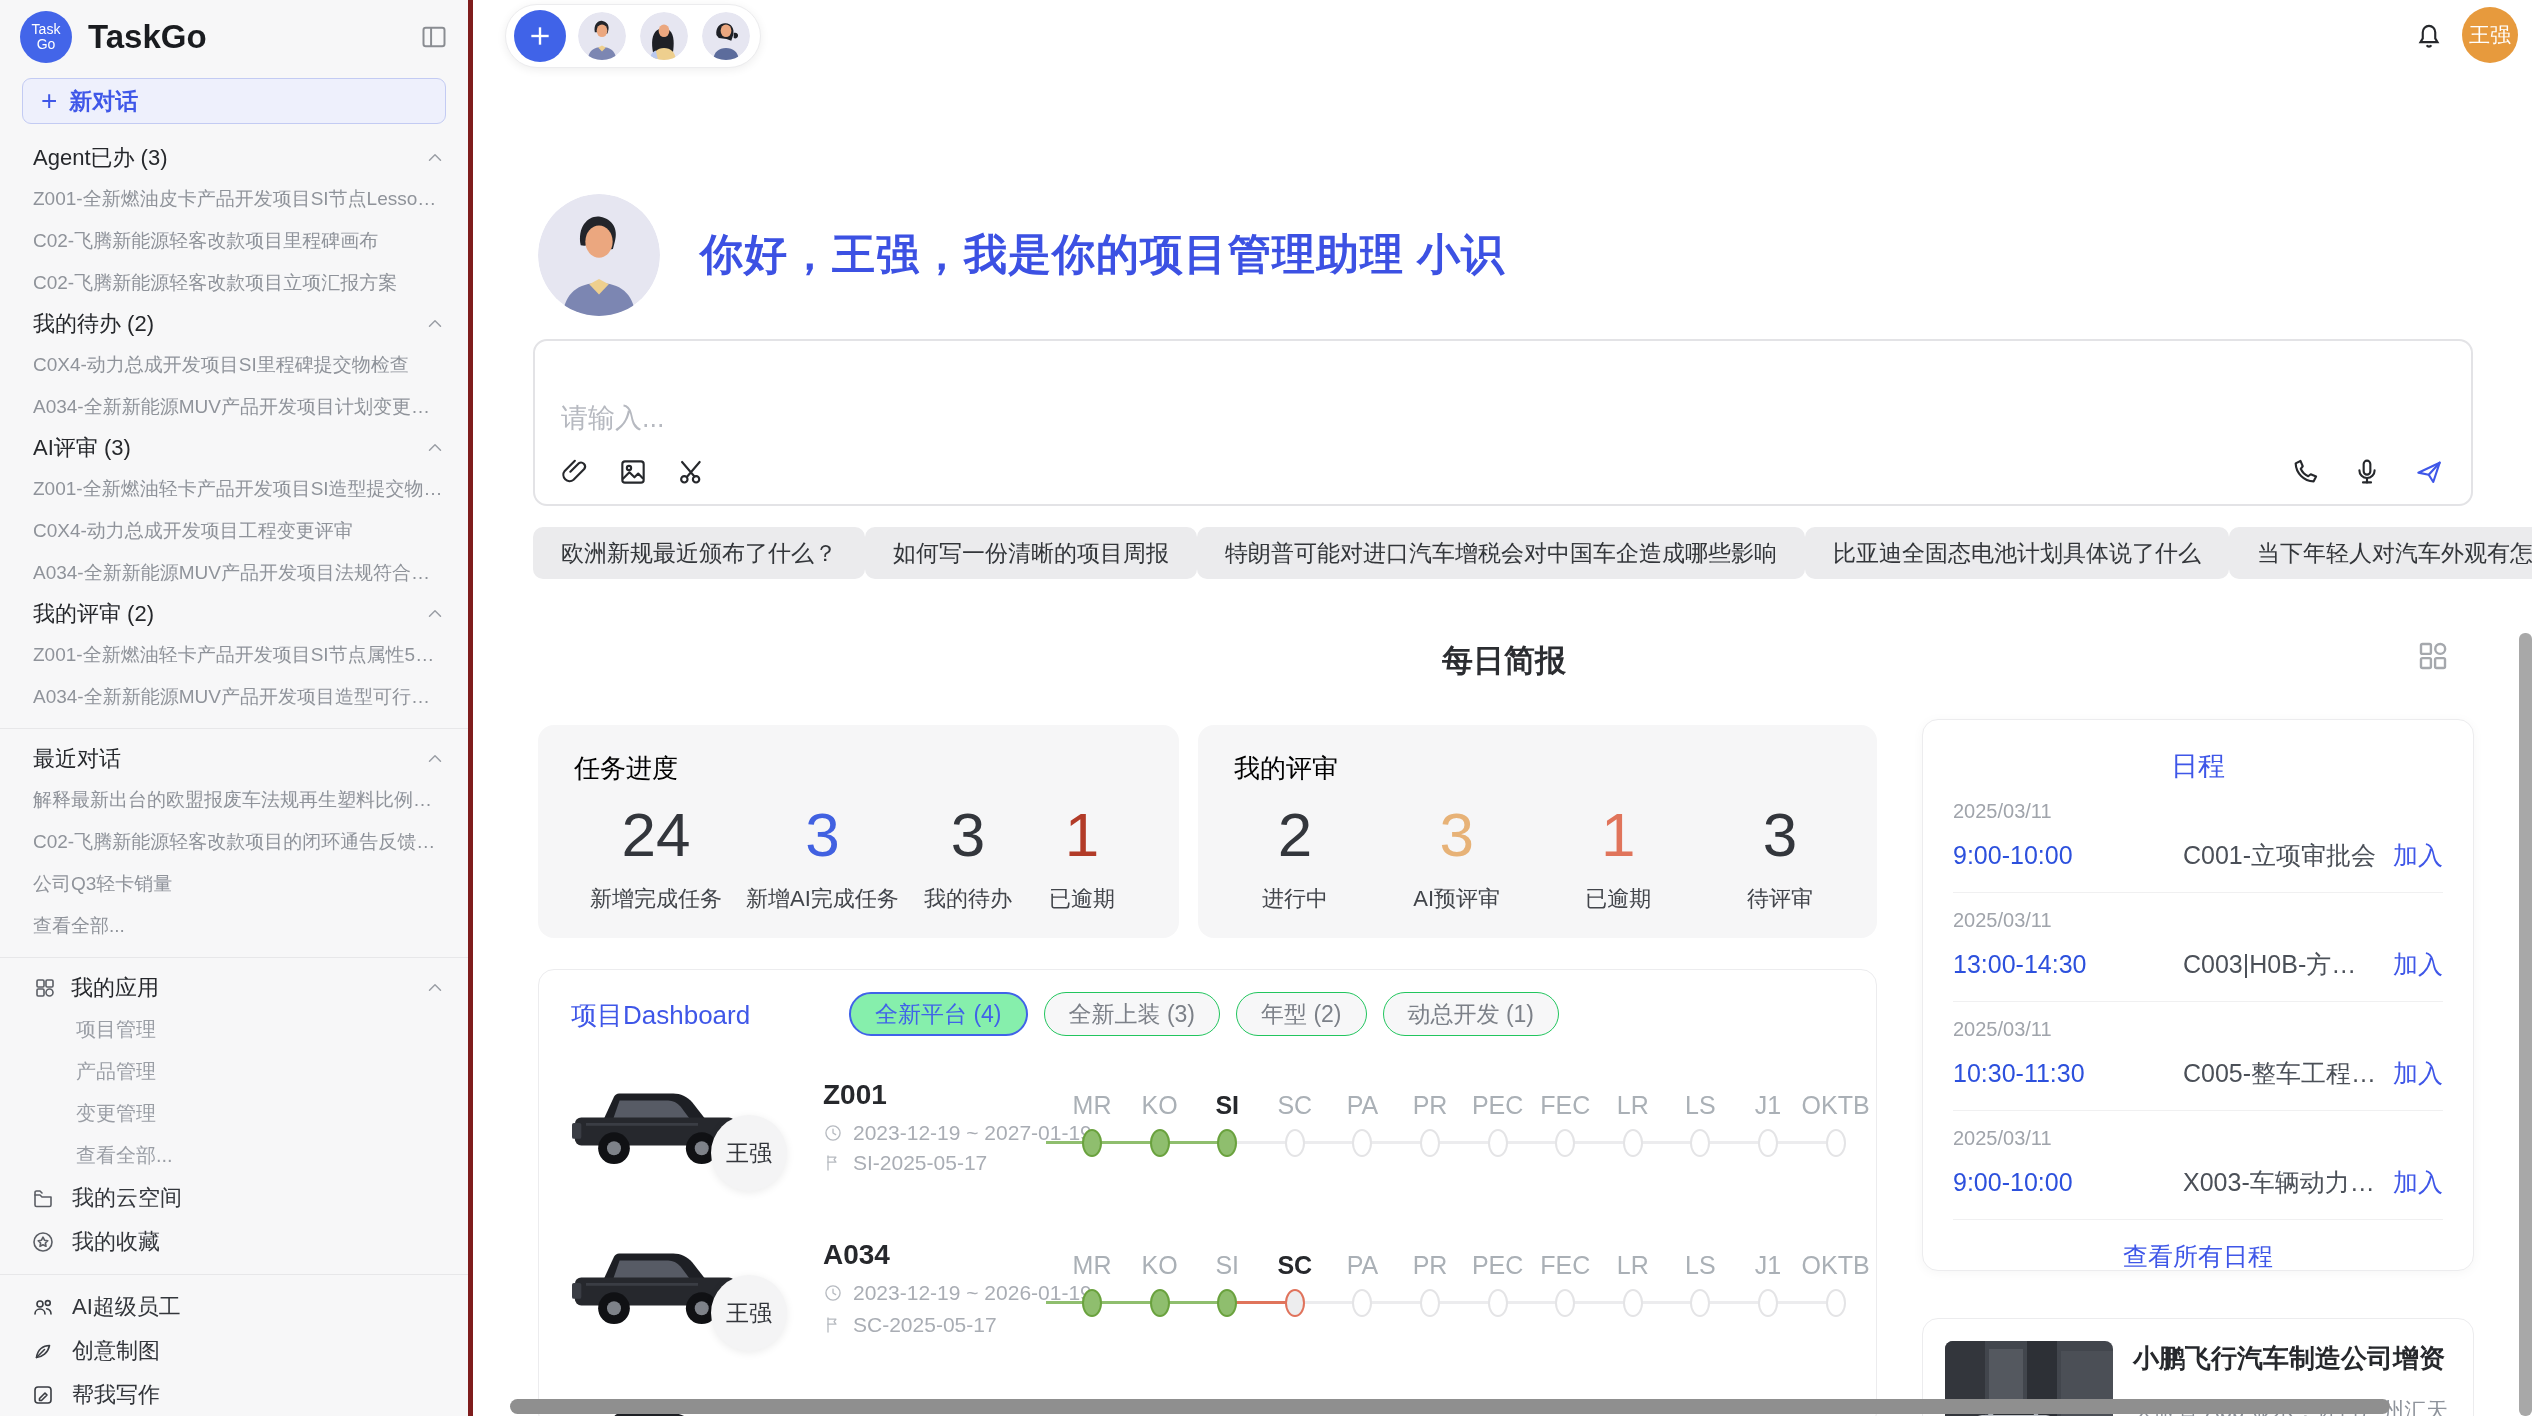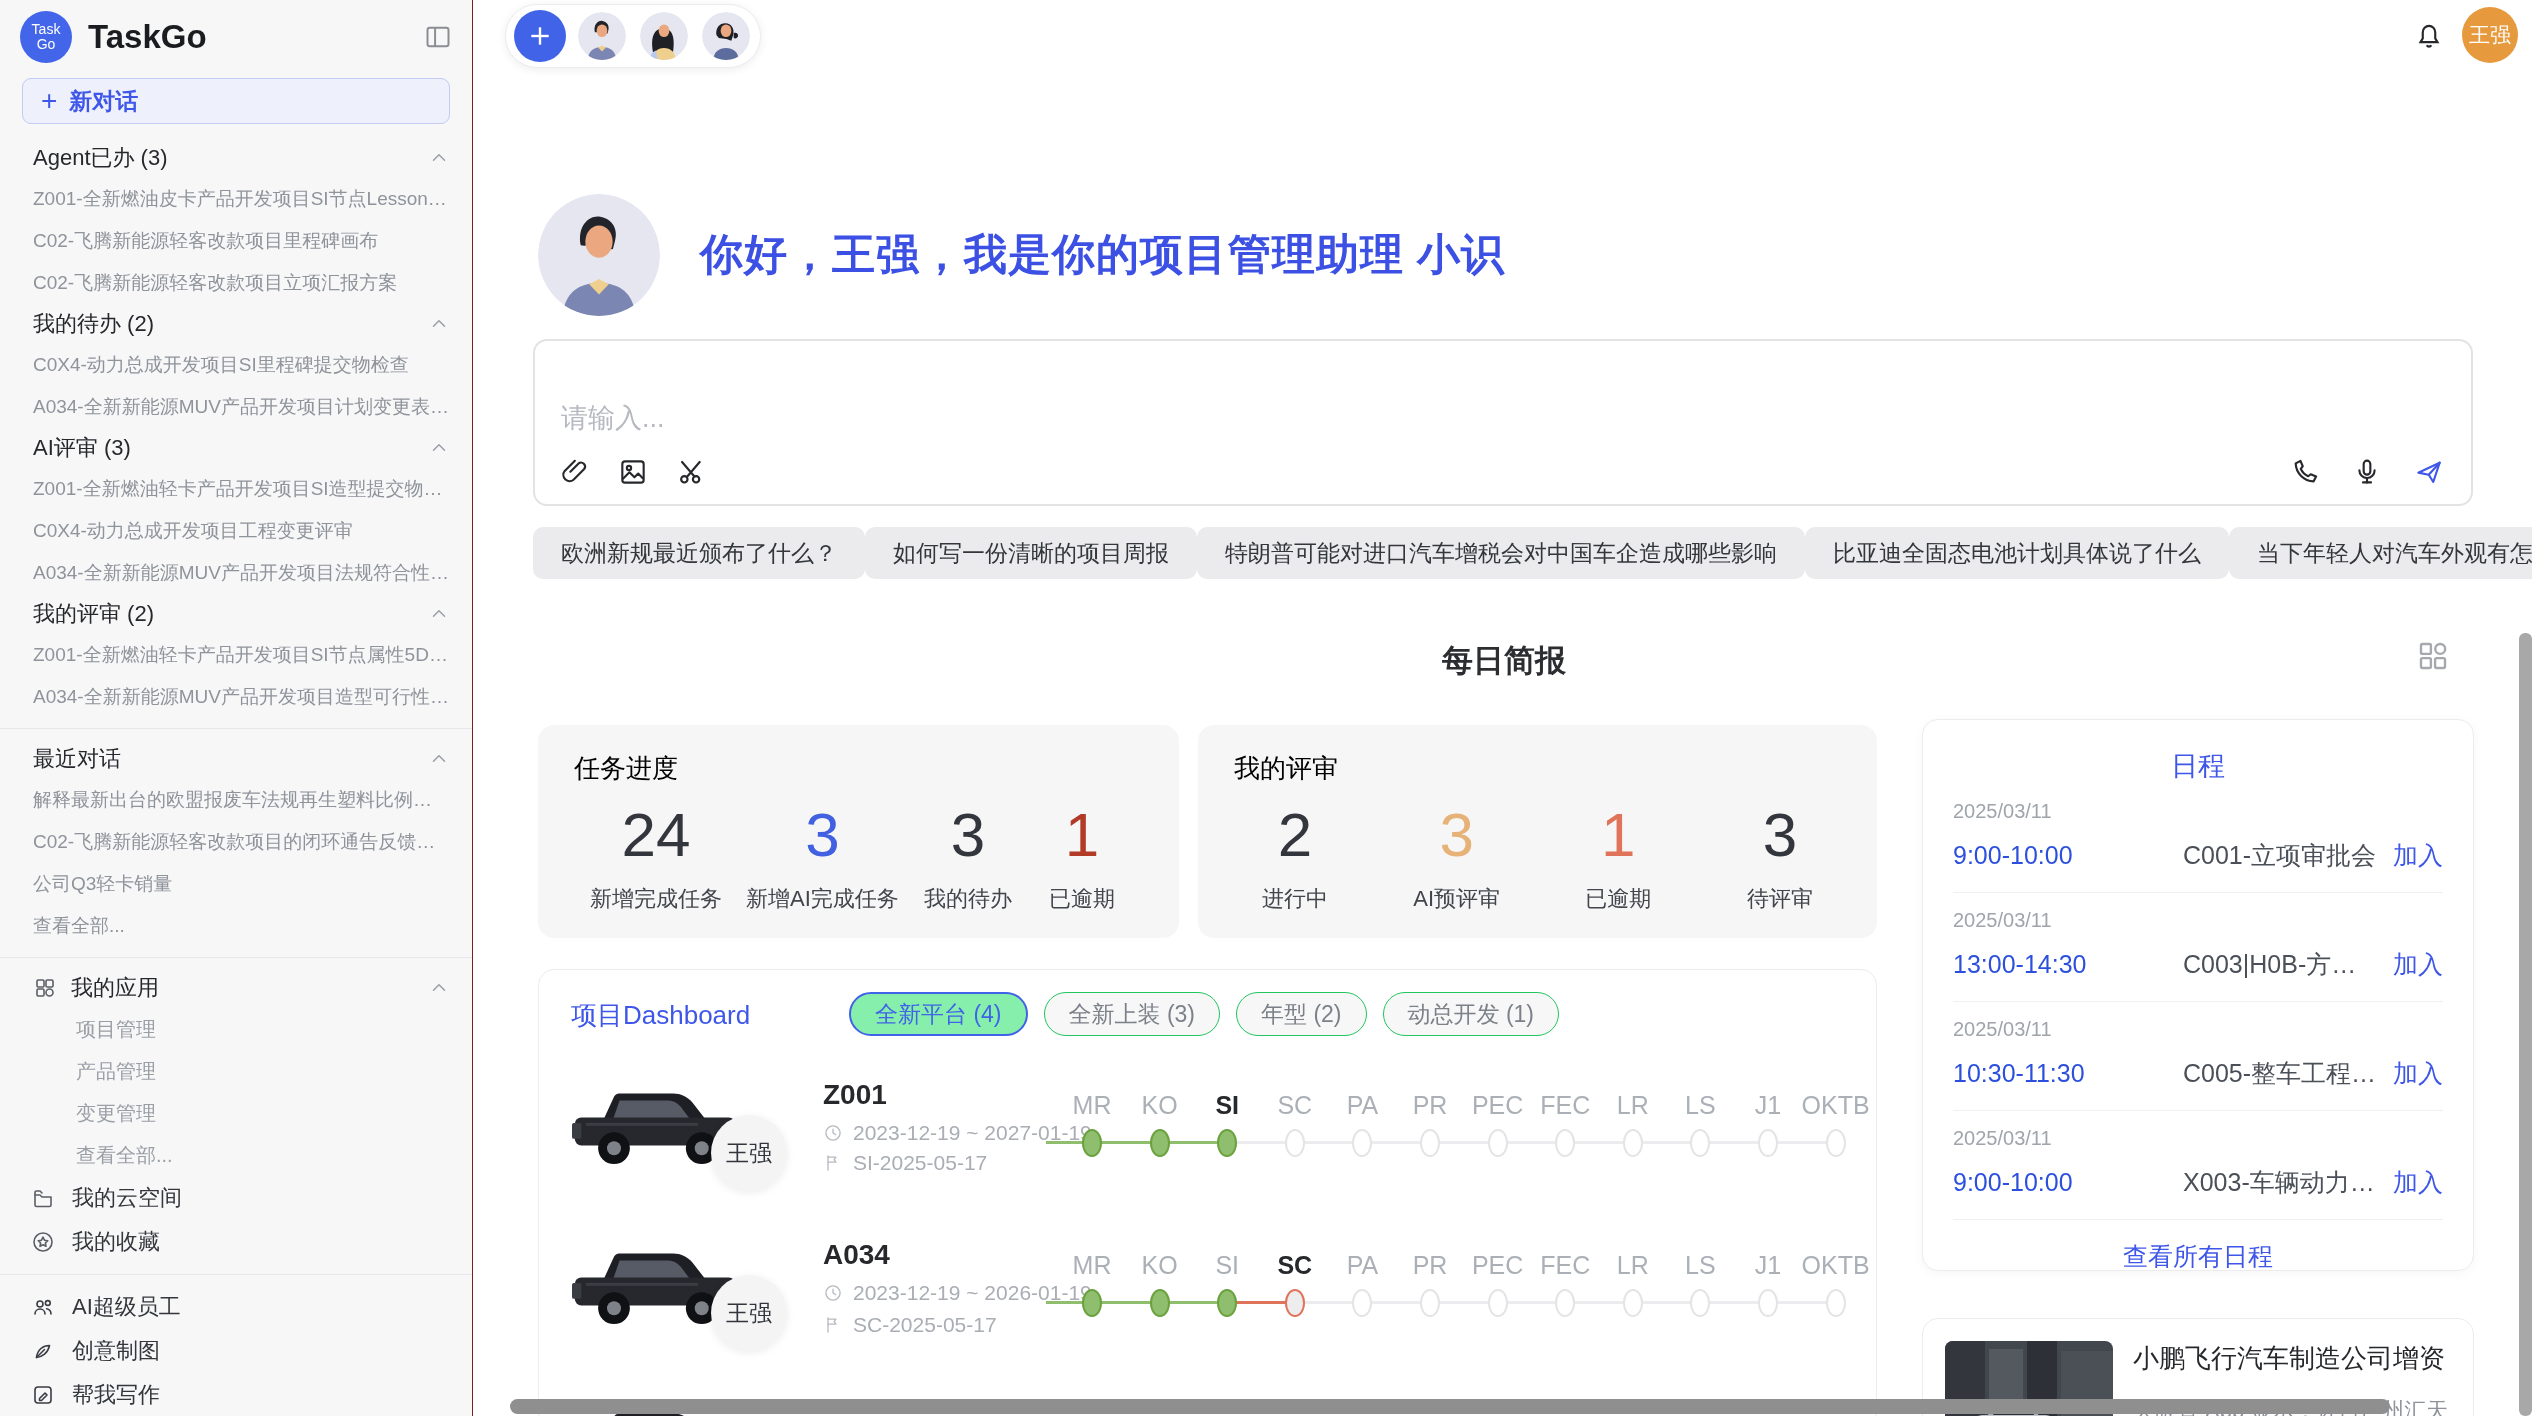--- a/index.html
+++ b/index.html
@@ -2,21 +2,21 @@
 <html><head>
 <meta charset="utf-8">
 <title>TaskGo</title>
 <style>
   * { margin:0; padding:0; box-sizing:border-box; }
   html,body { width:2532px; height:1416px; overflow:hidden; background:#fff;
     font-family:"Liberation Sans","DejaVu Sans",sans-serif; color:#33363c; }
 
   
   .sidebar { position:absolute; left:0; top:0; width:473px; height:1416px;
-    background:#f7f7f8; border-right:1px solid #7f1d1d; overflow:hidden; }
+    background:#f7f7f8; border-right:5px solid #7f1d1d; overflow:hidden; }
   .sb-header { display:flex; align-items:center; height:74px; padding:0 20px; }
   .logo-circle { width:52px; height:52px; border-radius:50%; background:#4365e9; color:#fff;
     display:flex; flex-direction:column; align-items:center; justify-content:center;
     font-size:14px; line-height:15px; font-weight:500; flex:0 0 auto; }
   .sb-title { font-size:33px; font-weight:700; color:#1a1c20; margin-left:16px; flex:1; }
   .icon-btn { display:flex; align-items:center; justify-content:center; cursor:pointer; }
   .new-chat { margin:4px 22px 0; height:46px; border-radius:9px; background:#eef0fc;
     border:1px solid #c3cbf3; display:flex; align-items:center; padding:0 18px; cursor:pointer; }
   .new-chat .plus { color:#3f57e8; font-size:28px; line-height:1; margin-right:12px; font-weight:400; }
   .new-chat .lbl { color:#3f57e8; font-size:23px; font-weight:600; }
@@ -117,21 +117,21 @@
   .ev-row { display:flex; align-items:center; margin-top:16px; }
   .ev-time { width:230px; font-size:25px; color:#2c50dd; font-weight:500; }
   .ev-title { flex:1; font-size:25px; color:#4b5058; white-space:nowrap; overflow:hidden; text-overflow:ellipsis; }
   .ev-join { font-size:25px; color:#3f57e8; cursor:pointer; margin-left:14px; }
   .sched-viewall { text-align:center; font-size:25px; color:#3f57e8; padding:20px 0; cursor:pointer; }
 
   
   .news { position:absolute; left:1922px; top:1318px; width:552px; height:120px;
     background:#fff; border:1px solid #ececee; border-radius:16px; padding:22px; display:flex; gap:20px; overflow:hidden; }
   .news-img { width:168px; height:120px; border-radius:8px; overflow:hidden; flex:0 0 auto; }
-  .news-title { font-size:26px; font-weight:400; color:#26282c; }
+  .news-title { font-size:26px; font-weight:700; color:#26282c; }
   .news-snippet { font-size:22px; color:#8e939b; margin-top:20px; line-height:30px; }
 
   
   .hscroll-thumb { position:absolute; left:510px; top:1399px; width:1880px; height:15px;
     border-radius:8px; background:#8f8f8f; cursor:pointer; }
   .vscroll-thumb { position:absolute; left:2519px; top:633px; width:13px; height:783px;
     border-radius:6px; background:#a8a8a8; cursor:pointer; }
 </style>
 </head>
 <body>

